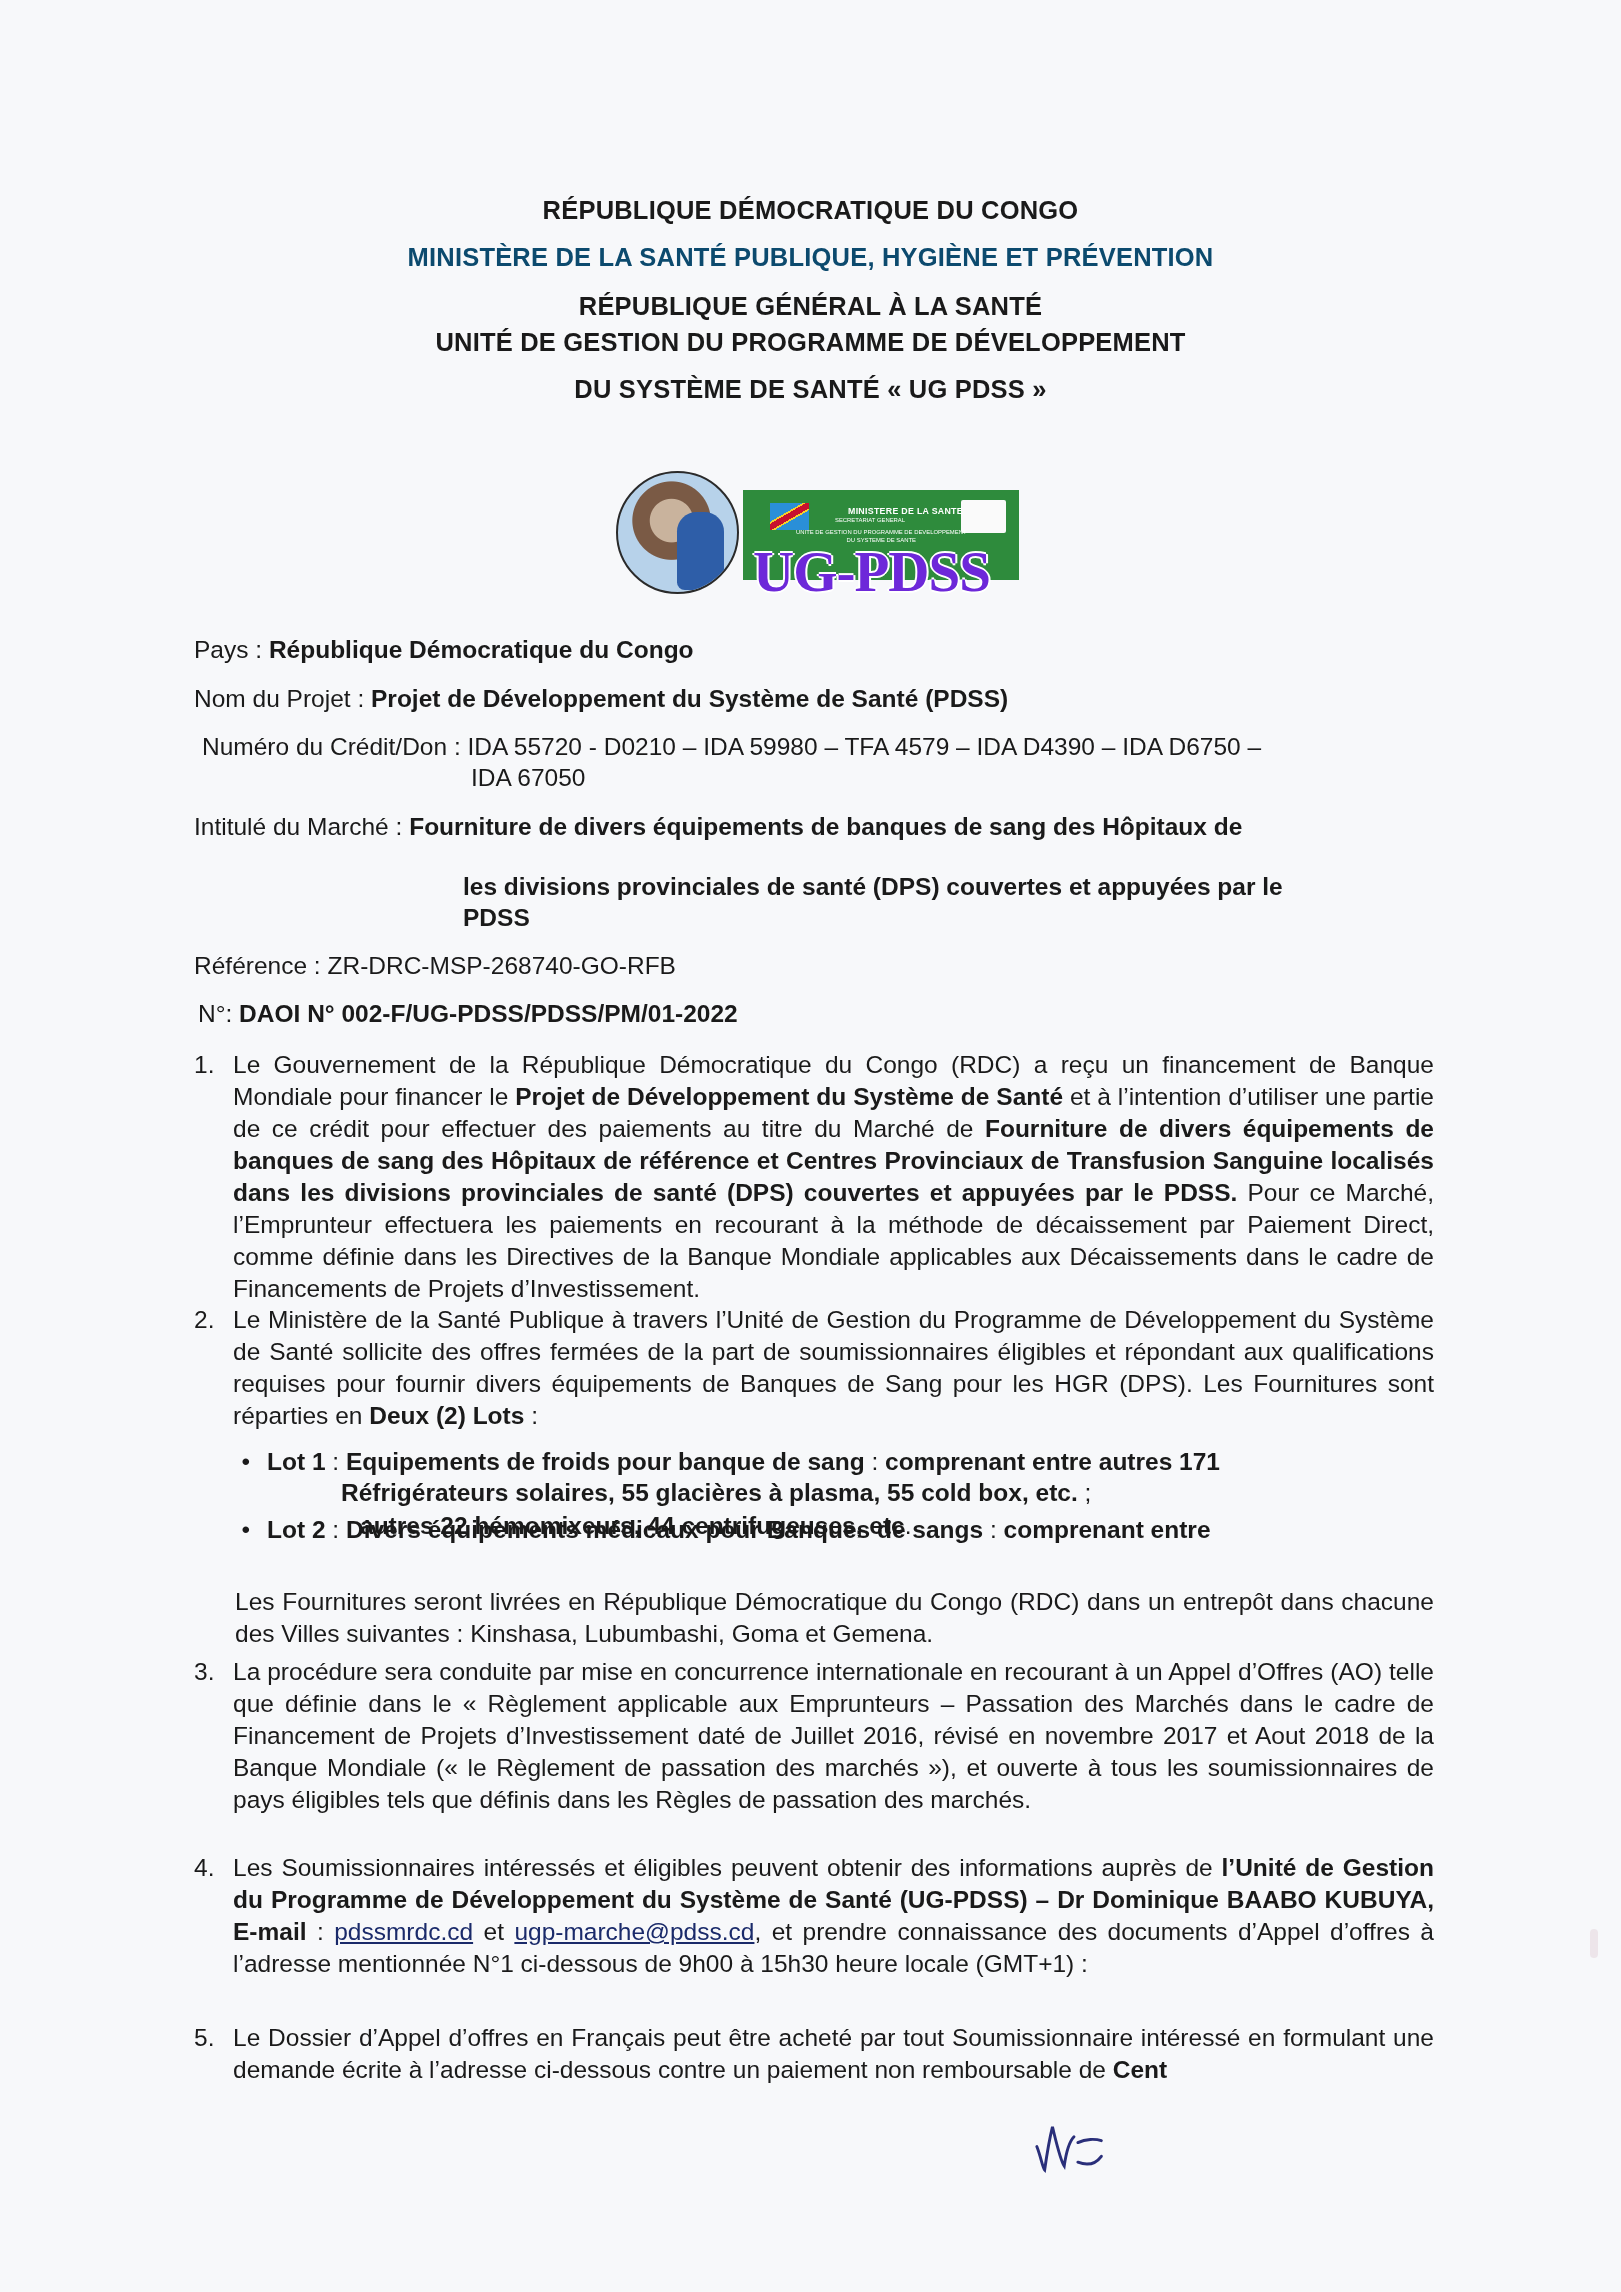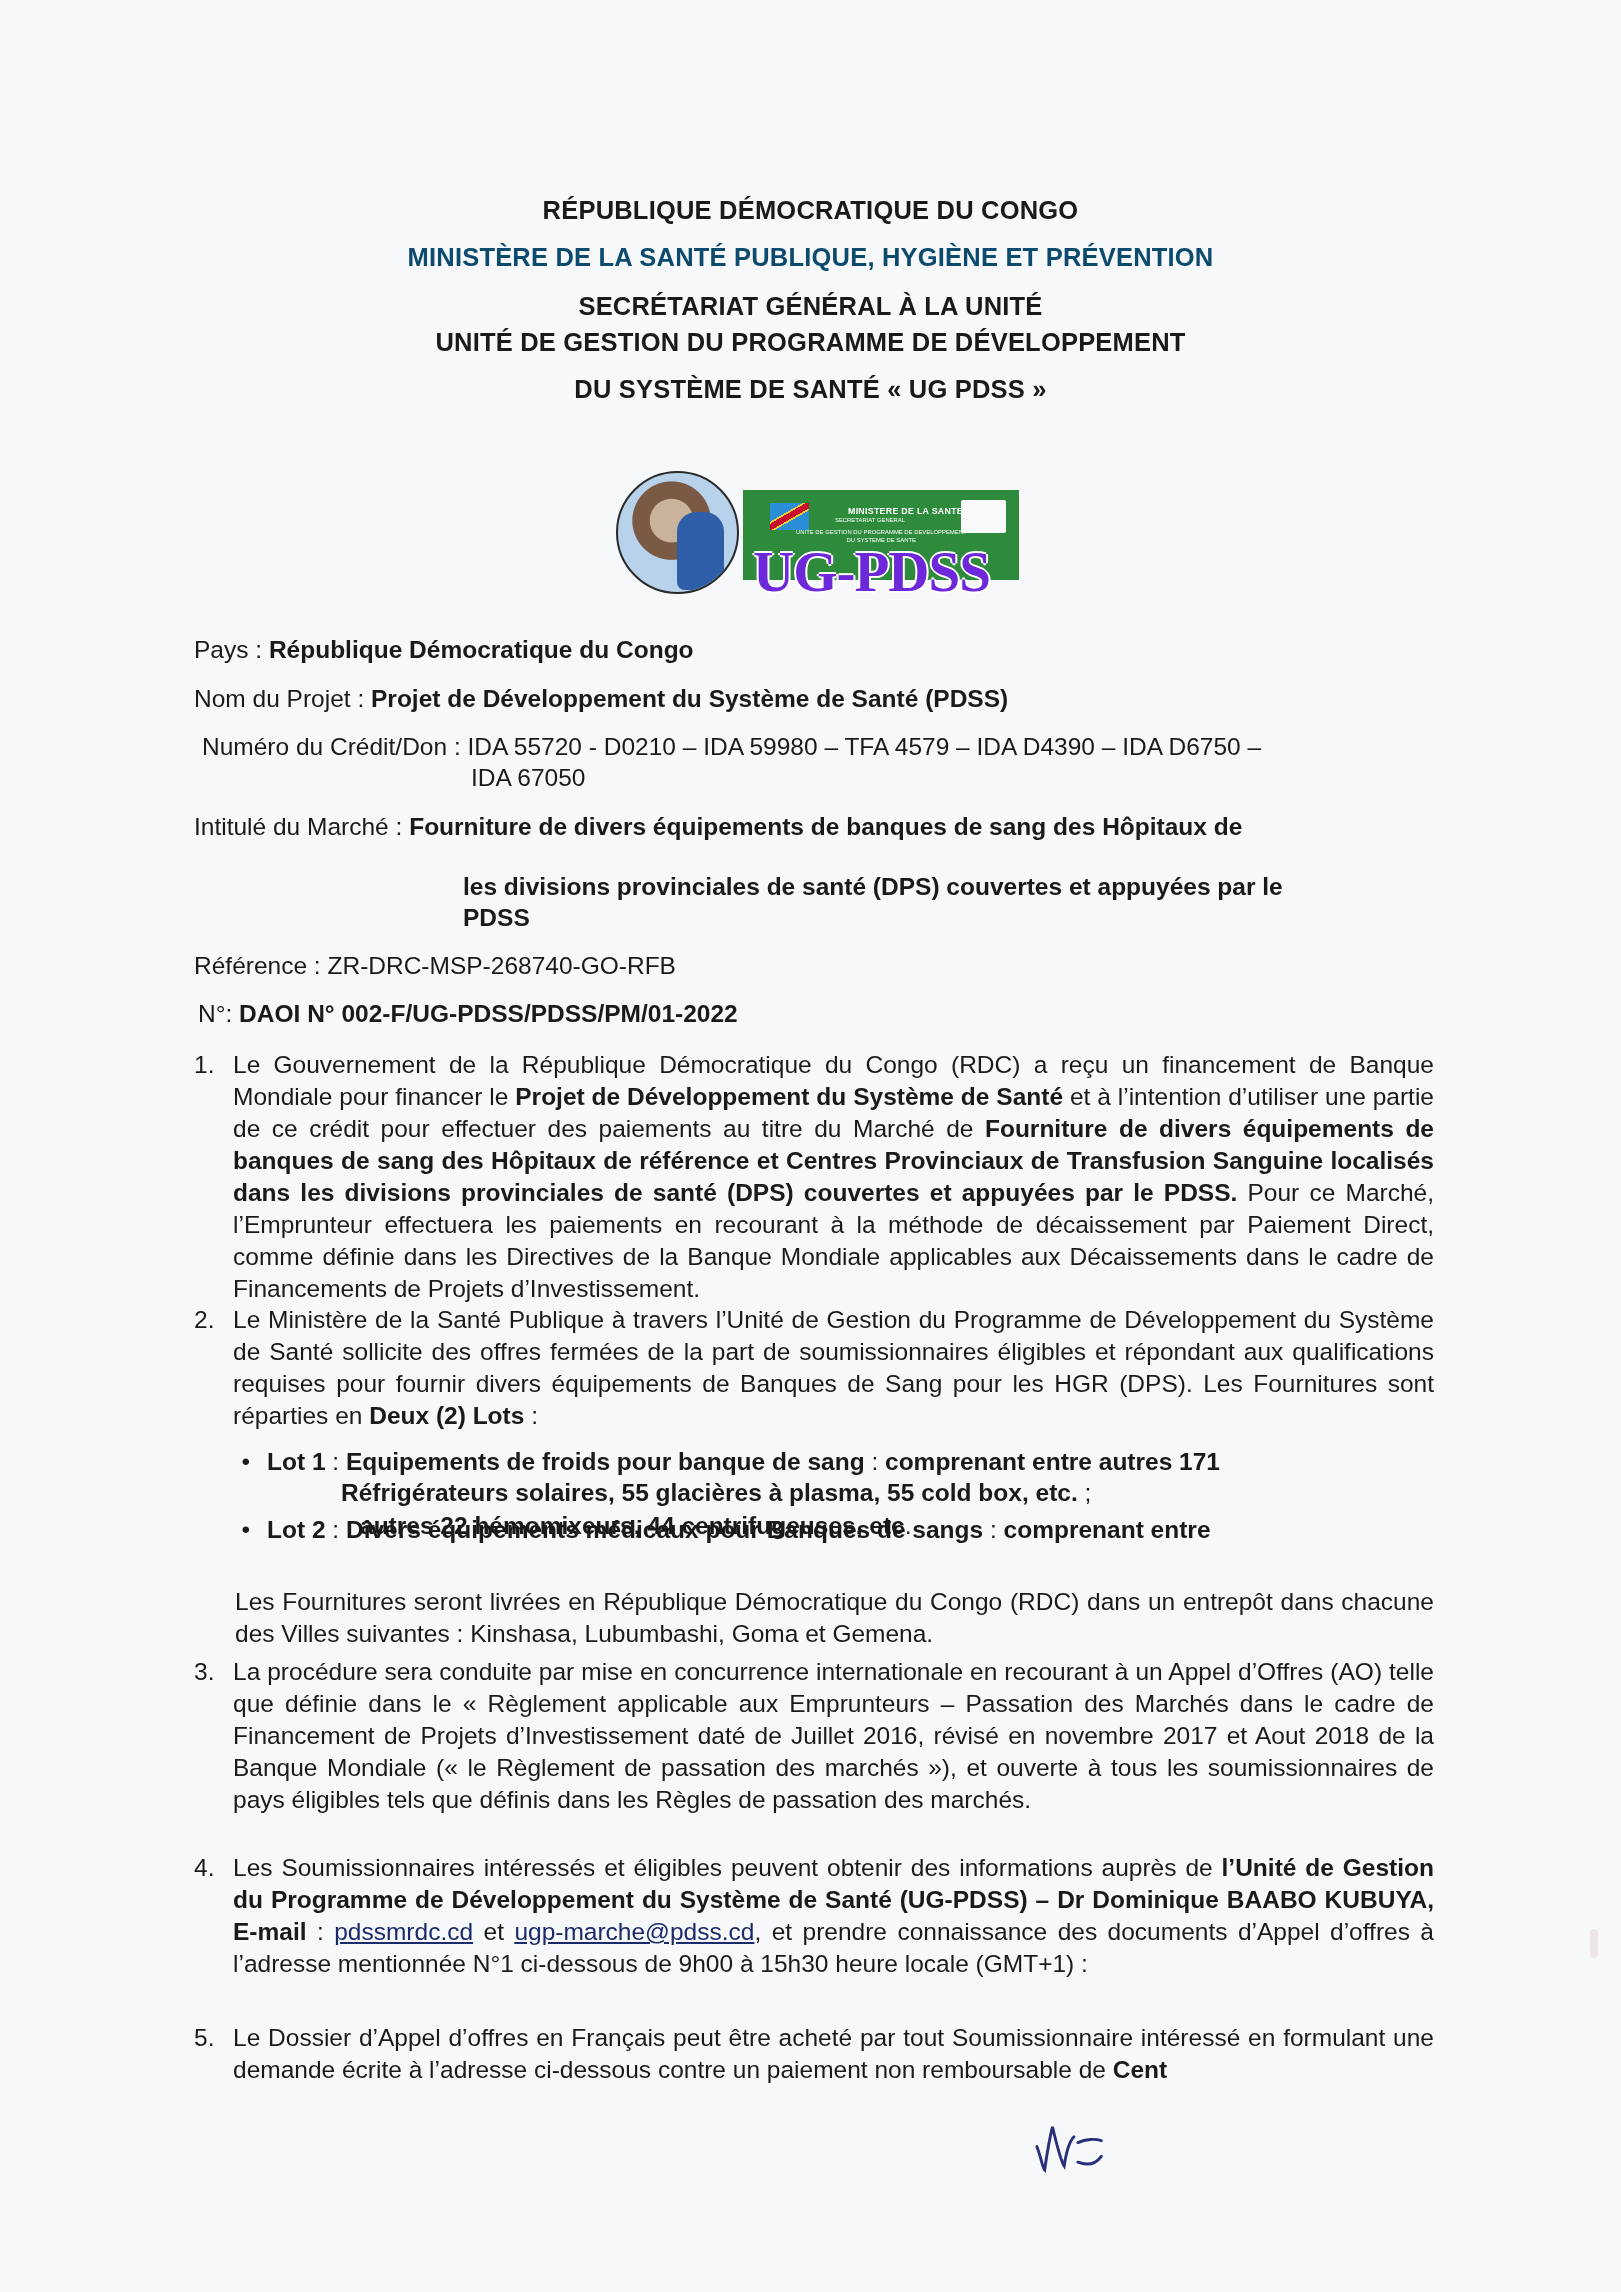--- a/index.html
+++ b/index.html
@@ -48,21 +48,21 @@
   .sig { position: absolute; left: 1029px; top: 2117px; width: 88px; height: 59px; }
   .smudge { position: absolute; left: 1590px; top: 1929px; width: 7.8px; height: 29px; background: #e8dde2; border-radius: 3.9px; opacity: 0.7; }
 </style>
 </head>
 <body>
 
 <div class="page">
 
   <div class="hdr" style="top:196px;">RÉPUBLIQUE DÉMOCRATIQUE DU CONGO</div>
   <div class="hdr red" style="top:243px;">MINISTÈRE DE LA SANTÉ PUBLIQUE, HYGIÈNE ET PRÉVENTION</div>
-  <div class="hdr" style="top:292px;">SECRÉTARIAT GÉNÉRAL À LA UNITÉ</div>
+  <div class="hdr" style="top:292px;">RÉPUBLIQUE GÉNÉRAL À LA SANTÉ</div>
   <div class="hdr" style="top:328px;">UNITÉ DE GESTION DU PROGRAMME DE DÉVELOPPEMENT</div>
   <div class="hdr" style="top:375px;">DU SYSTÈME DE SANTÉ « UG PDSS »</div>
 
   <div class="logo">
     <div class="circle">
         <div class="kid"></div>
       </div>
     <div class="green">
       <div class="flag"></div>
       <div class="emb"></div>

